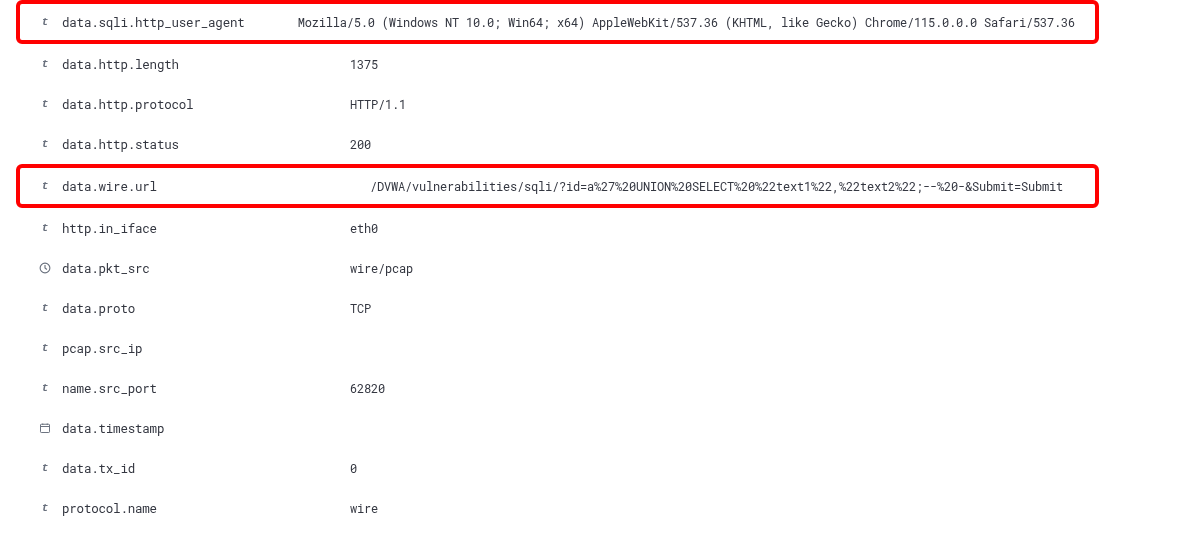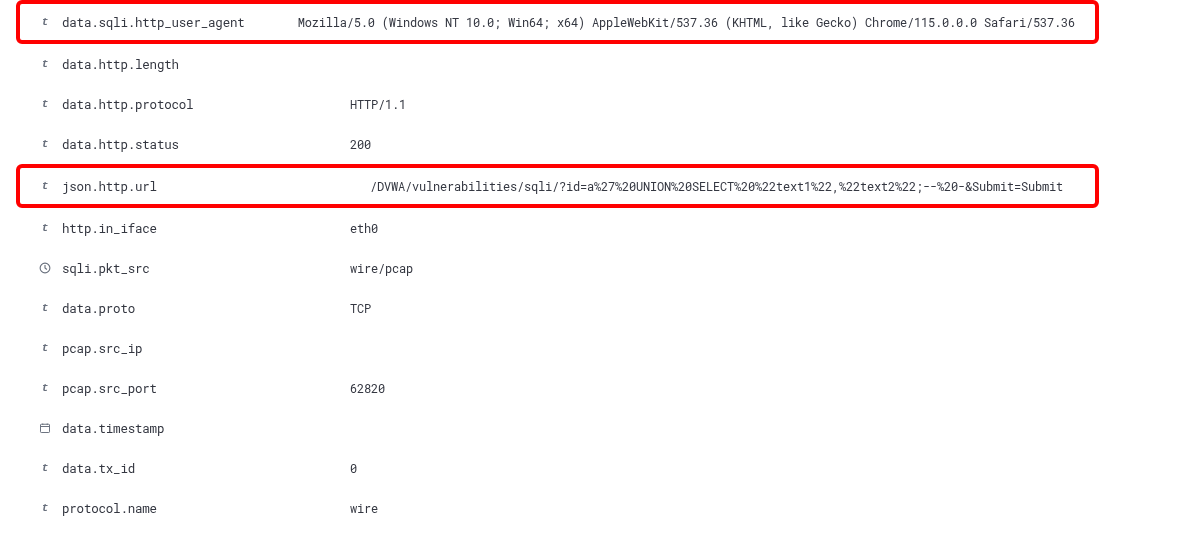--- a/index.html
+++ b/index.html
@@ -93,20 +93,23 @@
     </div>
     <div class="field-value-col">
       <span class="field-value">Mozilla/5.0 (Windows NT 10.0; Win64; x64) AppleWebKit/537.36 (KHTML, like Gecko) Chrome/115.0.0.0 Safari/537.36</span>
     </div>
   </div>
     <div class="field-row">
     <div class="field-name-col">
       <span class="type-icon">t</span>
       <span class="field-name">data.http.length</span>
     </div>
+    <div class="field-value-col">
+      <span class="field-value">1375</span>
+    </div>
   </div>
     <div class="field-row">
     <div class="field-name-col">
       <span class="type-icon">t</span>
       <span class="field-name">data.http.protocol</span>
     </div>
     <div class="field-value-col">
       <span class="field-value">HTTP/1.1</span>
     </div>
   </div>
@@ -115,21 +118,21 @@
       <span class="type-icon">t</span>
       <span class="field-name">data.http.status</span>
     </div>
     <div class="field-value-col">
       <span class="field-value">200</span>
     </div>
   </div>
     <div class="field-row highlighted">
     <div class="field-name-col">
       <span class="type-icon">t</span>
-      <span class="field-name">json.http.url</span>
+      <span class="field-name">data.wire.url</span>
     </div>
     <div class="field-value-col">
       <span class="field-value">/DVWA/vulnerabilities/sqli/?id=a%27%20UNION%20SELECT%20%22text1%22,%22text2%22;--%20-&amp;Submit=Submit</span>
     </div>
   </div>
     <div class="field-row">
     <div class="field-name-col">
       <span class="type-icon">t</span>
       <span class="field-name">http.in_iface</span>
     </div>
@@ -138,21 +141,21 @@
     </div>
   </div>
     <div class="field-row">
     <div class="field-name-col">
       <span class="type-icon clock-icon">
           <svg viewBox="0 0 16 16" fill="none" stroke-width="1.5">
             <circle cx="8" cy="8" r="6.5"></circle>
             <path d="M8 4v4l2.5 2"></path>
           </svg>
         </span>
-      <span class="field-name">sqli.pkt_src</span>
+      <span class="field-name">data.pkt_src</span>
     </div>
     <div class="field-value-col">
       <span class="field-value">wire/pcap</span>
     </div>
   </div>
     <div class="field-row">
     <div class="field-name-col">
       <span class="type-icon">t</span>
       <span class="field-name">data.proto</span>
     </div>
@@ -162,21 +165,21 @@
   </div>
     <div class="field-row">
     <div class="field-name-col">
       <span class="type-icon">t</span>
       <span class="field-name">pcap.src_ip</span>
     </div>
   </div>
     <div class="field-row">
     <div class="field-name-col">
       <span class="type-icon">t</span>
-      <span class="field-name">pcap.src_port</span>
+      <span class="field-name">name.src_port</span>
     </div>
     <div class="field-value-col">
       <span class="field-value">62820</span>
     </div>
   </div>
     <div class="field-row">
     <div class="field-name-col">
       <span class="type-icon calendar-icon">
           <svg viewBox="0 0 16 16" fill="none" stroke-width="1.3">
             <rect x="2" y="3" width="12" height="11" rx="1"></rect>

